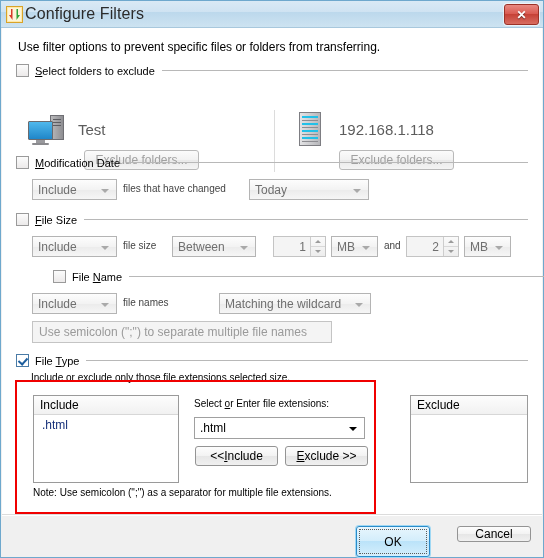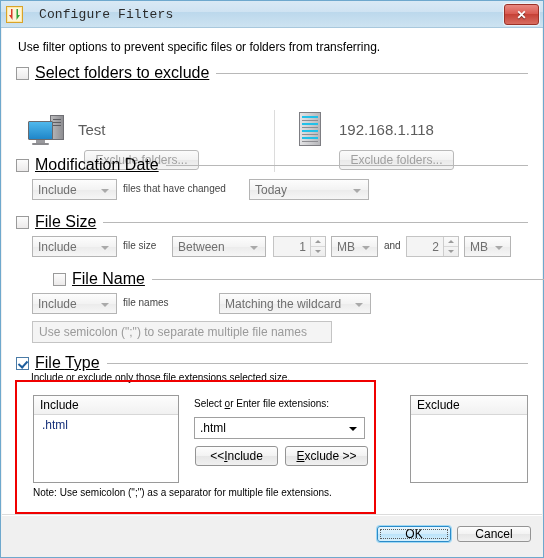--- a/index.html
+++ b/index.html
@@ -44,25 +44,24 @@
     display: flex;
     align-items: center;
   }
   .title-icon {
     width: 17px; height: 17px;
     margin-left: 5px;
     position: relative;
     flex: 0 0 auto;
   }
   .title-text {
-    margin-left: 16px;
-    font-size: 13px;
+    margin-left: 2px;
+    font-size: 16px;
     color: #2b2b2b;
     letter-spacing: .1px;
-    font-family: Liberation Mono, monospace;
   }
   .close-btn {
     position: absolute;
     right: 4px; top: 3px;
     width: 33px; height: 19px;
     border-radius: 3px;
     background: linear-gradient(to bottom, #e88a82 0%, #d9594f 48%, #c64237 50%, #d86c60 100%);
     border: 1px solid #9c3227;
     box-shadow: 0 0 0 1px rgba(255,255,255,.55);
     display: flex; align-items: center; justify-content: center;
@@ -113,23 +112,22 @@
     content: "";
     position: absolute;
     left: 3px; top: 1px;
     width: 4px; height: 7px;
     border: solid #1d5e9e;
     border-width: 0 2px 2px 0;
     transform: rotate(42deg);
   }
   .group-label {
     margin-left: 6px;
-    font-size: 16px;
+    font-size: 11px;
     white-space: nowrap;
-    text-decoration: underline;
   }
   .group-rule {
     flex: 1 1 auto;
     height: 1px;
     margin-left: 7px;
     background: #b8b8b8;
   }
   u { text-decoration: underline; }
 
   
@@ -442,21 +440,21 @@
       <span class="chk"></span>
       <span class="group-label"><u>F</u><span>ile Size</span></span>
       <span class="group-rule"></span>
     </div>
 
     <div class="combo" style="left:30px; top:208px; width:85px;">
       <span>Include</span>
       <span class="arrow"></span>
     </div>
     <span class="small-label" style="left:121px; top:212px; color:#444;">file size</span>
-    <div class="combo" style="left:170px; top:208px; width:94px;">
+    <div class="combo" style="left:170px; top:208px; width:84px;">
       <span>Between</span>
       <span class="arrow"></span>
     </div>
 
     <div class="spinner" style="left:271px; top:208px; width:53px;">
       <span class="val">1</span>
       <span class="arrows">
         <div class="up"></div>
         <div class="down"></div>
       </span>
@@ -526,19 +524,19 @@
     <div class="listbox" style="left:408px; top:367px; width:118px; height:88px;">
       <div class="lb-head">Exclude</div>
     </div>
 
     <span class="small-label" style="left:31px; top:459px;">Note: Use semicolon (";") as a separator for multiple file extensions.</span>
 
     <div class="redbox"></div>
   </div>
 
   <div class="footer">
-    <div class="btn default" style="left:375px; top:10px; width:74px; height:16px;">
+    <div class="btn default" style="left:354px; top:10px; width:74px; height:31px;">
       <span class="focus-ring"></span>
       <span>OK</span>
     </div>
     <div class="btn enabled" style="left:455px; top:10px; width:74px; height:16px;">Cancel</div>
   </div>
 </div>
 
 </body></html>

